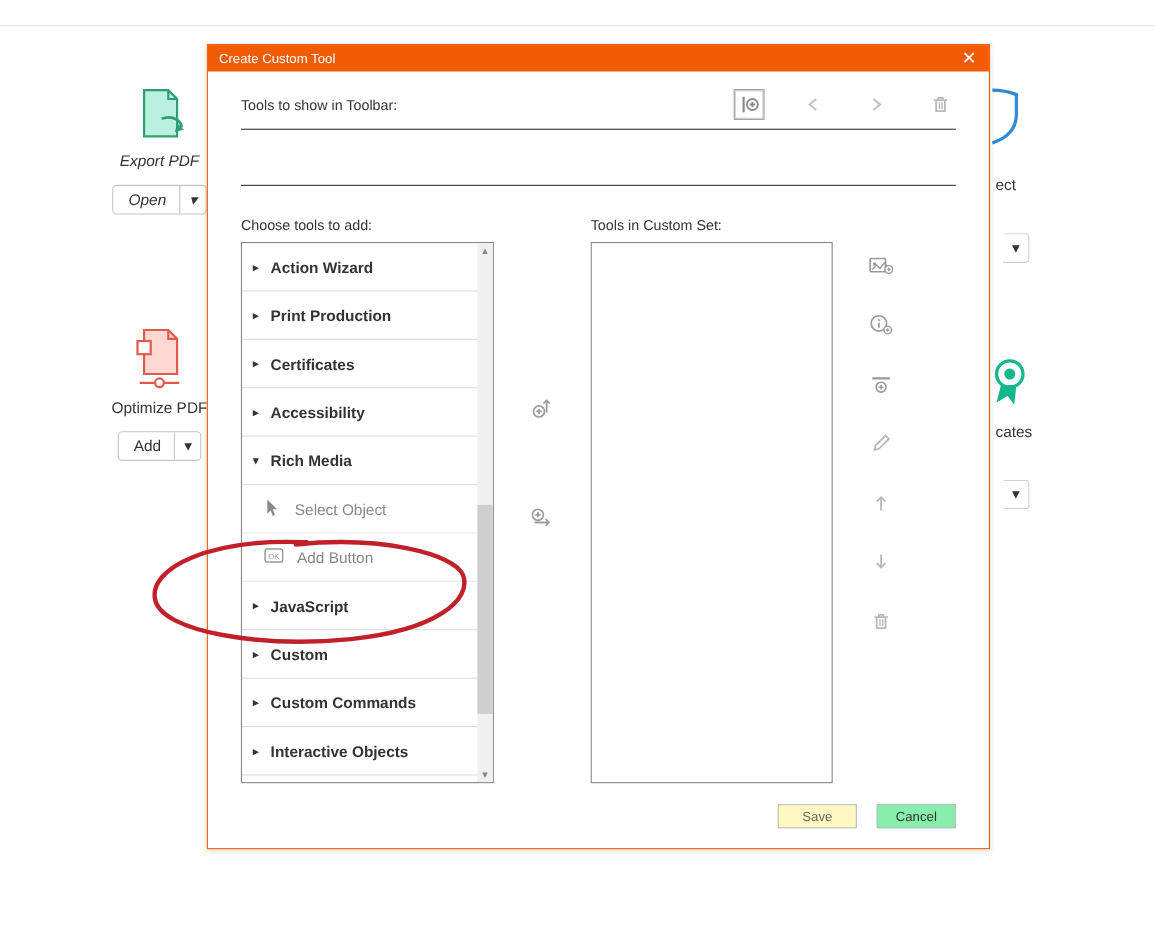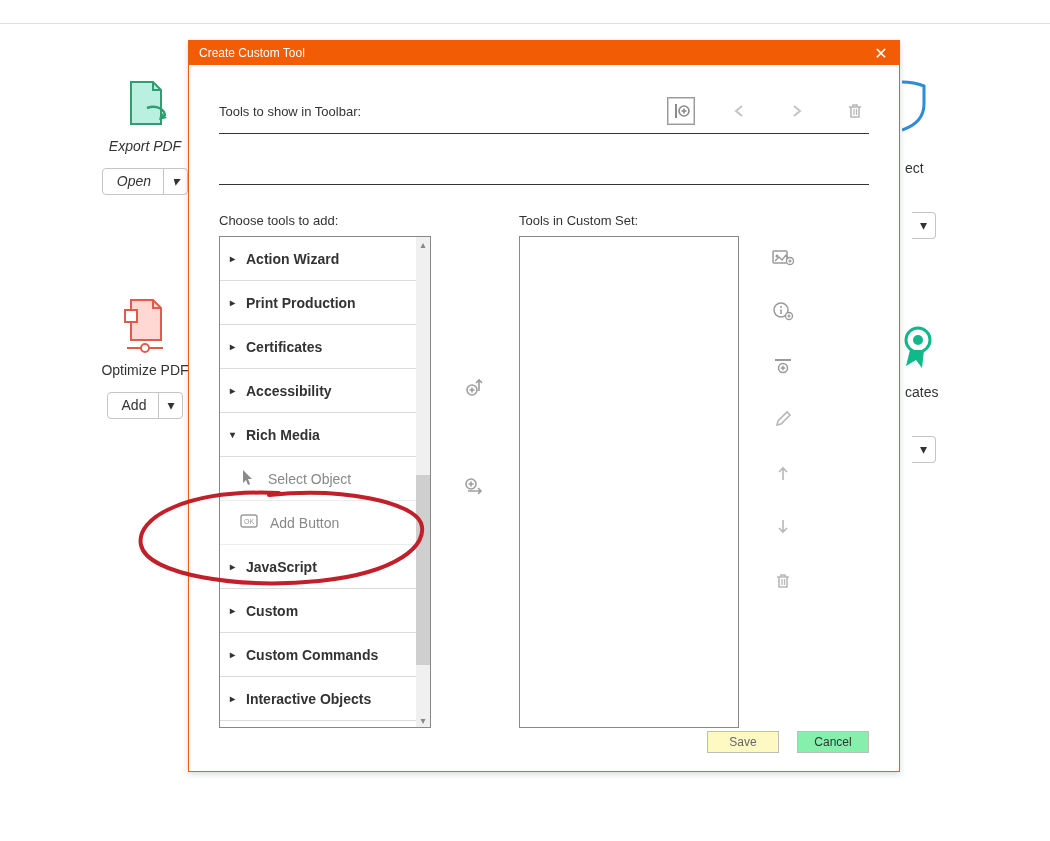--- a/index.html
+++ b/index.html
@@ -32,38 +32,38 @@
   .dialog-title .close {
     position:absolute; right:6px; top:0; height:24px; width:24px;
     display:flex; align-items:center; justify-content:center;
     color:#fff; font-size:16px; font-weight:300;
   }
   .dialog-body { padding:10px 30px 0 30px; position:relative; height:calc(100% - 24px); }
 
   .section-label { font-size:13px; color:#333; }
 
   
-  .top-row { display:flex; align-items:center; justify-content:space-between; margin-top:22px; }
+  .top-row { display:flex; align-items:center; justify-content:space-between; margin-top:6px; }
   .top-row .section-label { flex:1; }
   .top-icons { display:flex; gap:30px; align-items:center; }
   .top-icons .ibtn {
     width:28px; height:28px; display:flex; align-items:center; justify-content:center;
     color:#9a9a9a;
   }
   .top-icons .ibtn.sel {
     border:1px solid #9a9a9a; box-shadow:0 0 0 1px #cfcfcf inset;
   }
   .toolbar-slot {
     border-top:1px solid #333; border-bottom:1px solid #333;
     height:52px; margin-top:8px;
   }
 
   
   .columns { display:flex; gap:24px; margin-top:28px; }
-  .col-left { width:212px; }
+  .col-left { width:230px; }
   .col-middle { width:40px; display:flex; flex-direction:column; align-items:center; gap:72px;
                padding-top:160px; }
   .col-right { width:220px; }
   .col-side { width:40px; display:flex; flex-direction:column; align-items:center; gap:26px; padding-top:6px; }
 
   .list-box {
     border:1px solid #888; height:492px; overflow:hidden;
     position:relative;
   }
   .scroll-track {

